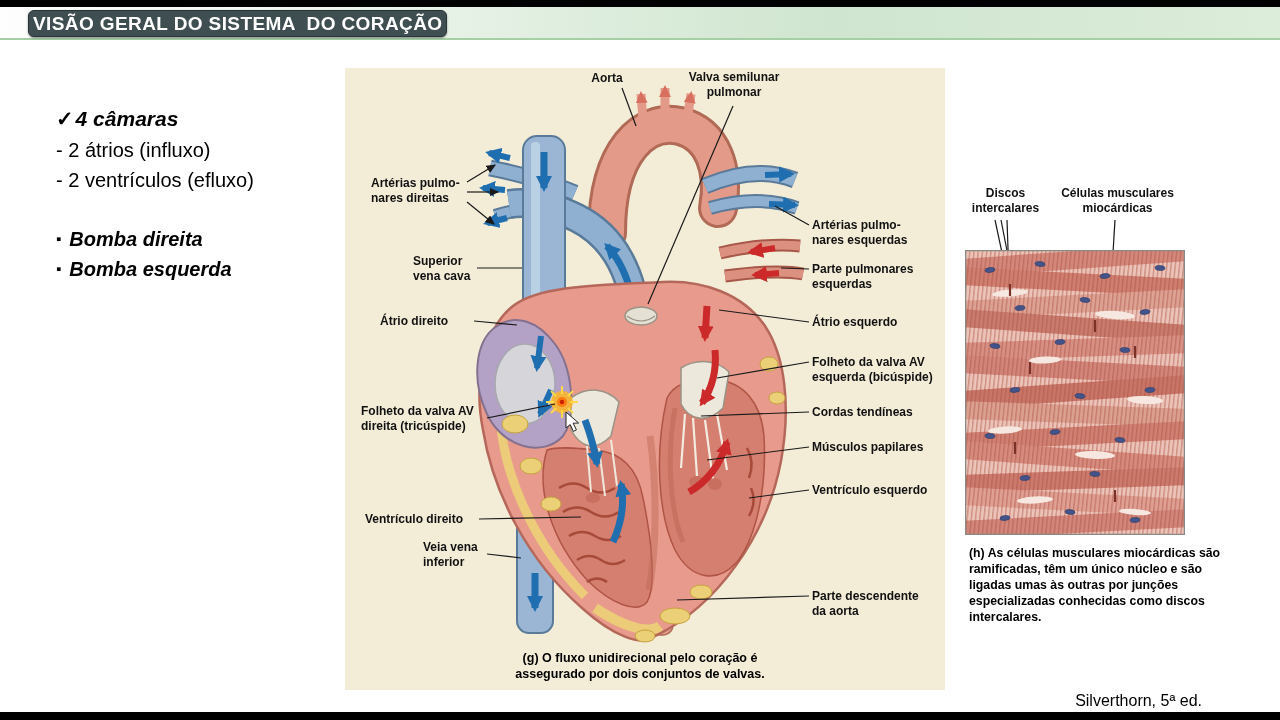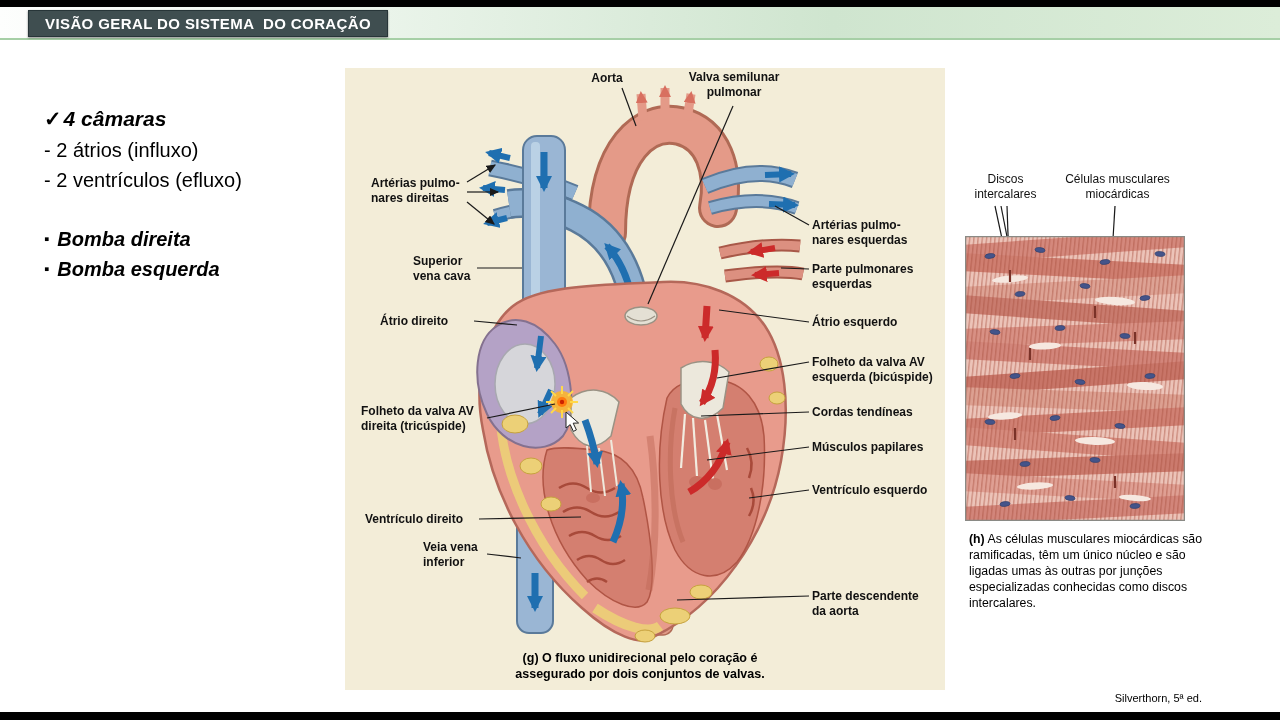--- a/index.html
+++ b/index.html
@@ -3,42 +3,42 @@
 <meta charset="utf-8">
 <style>
   html,body{margin:0;padding:0;background:#444;}
   .slide{position:relative;width:1280px;height:720px;background:#ffffff;overflow:hidden;
          font-family:"Liberation Sans",sans-serif;color:#000;}
   .bar-top{position:absolute;left:0;top:0;width:1280px;height:7px;background:#000;}
   .bar-bottom{position:absolute;left:0;top:712px;width:1280px;height:8px;background:#000;}
   .hstrip{position:absolute;left:0;top:7px;width:1280px;height:31px;
           background:linear-gradient(to right,#fdfefd 0%,#eef6ee 25%,#cfe5cf 65%,#dcedd9 100%);
           border-bottom:2px solid #a6cfa6;}
-  .tbox{position:absolute;left:28px;top:3px;height:25px;padding:0 16px;background:#3f4e50;
-        border:1px solid #273538;border-radius:0;color:#fff;font-weight:bold;font-size:15px;
+  .tbox{position:absolute;left:28px;top:3px;height:25px;padding:0 4px;background:#3f4e50;
+        border:1px solid #273538;border-radius:6px;color:#fff;font-weight:bold;font-size:19px;
         letter-spacing:.4px;display:flex;align-items:center;box-shadow:0 1px 2px rgba(0,0,0,.45);
         white-space:pre;}
   .notes{position:absolute;left:44px;top:100px;width:300px;}
-  .note{font-size:20px;margin:7px 0;}
+  .note{font-size:20px;margin:7px 12px;}
   .n1{font-size:21px;font-weight:bold;font-style:italic;margin-bottom:8px;}
   .n1 .chk{font-style:normal;font-weight:bold;margin-right:2px;}
   .sq{font-weight:bold;font-style:italic;}
   .sq .sqm{font-style:normal;font-size:15px;vertical-align:2px;margin-right:8px;}
   .sq-first{margin-top:36px;}
   .fig{position:absolute;left:345px;top:68px;width:600px;height:622px;background:#f3edd8;font-weight:bold;}
   .fig svg.art{position:absolute;left:0;top:0;}
   .flabel{position:absolute;font-size:12px;line-height:1.25;color:#111;}
   .tr{text-align:left}
   .tc{text-align:center}
   .capg{position:absolute;left:150px;top:582px;width:290px;text-align:center;font-size:12.5px;line-height:1.3;}
-  .histo{position:absolute;left:935px;top:164px;width:262px;height:460px;}
+  .histo{position:absolute;left:935px;top:178px;width:262px;height:460px;font-weight:bold;}
   .histo .leaders{position:absolute;left:0;top:0;}
   .histo-img{position:absolute;left:30px;top:72px;width:220px;height:285px;}
   .caph{position:absolute;left:2px;top:368px;width:258px;font-size:12.3px;line-height:1.3;margin-left:32px;}
-  .credit{position:absolute;right:78px;top:692px;font-size:11px;}
+  .credit{position:absolute;right:78px;top:692px;font-size:16px;}
 </style>
 </head>
 <body>
 
 <div class="slide">
 
   <div class="bar-top"></div>
 
   <div class="hstrip">
     <div class="tbox">

